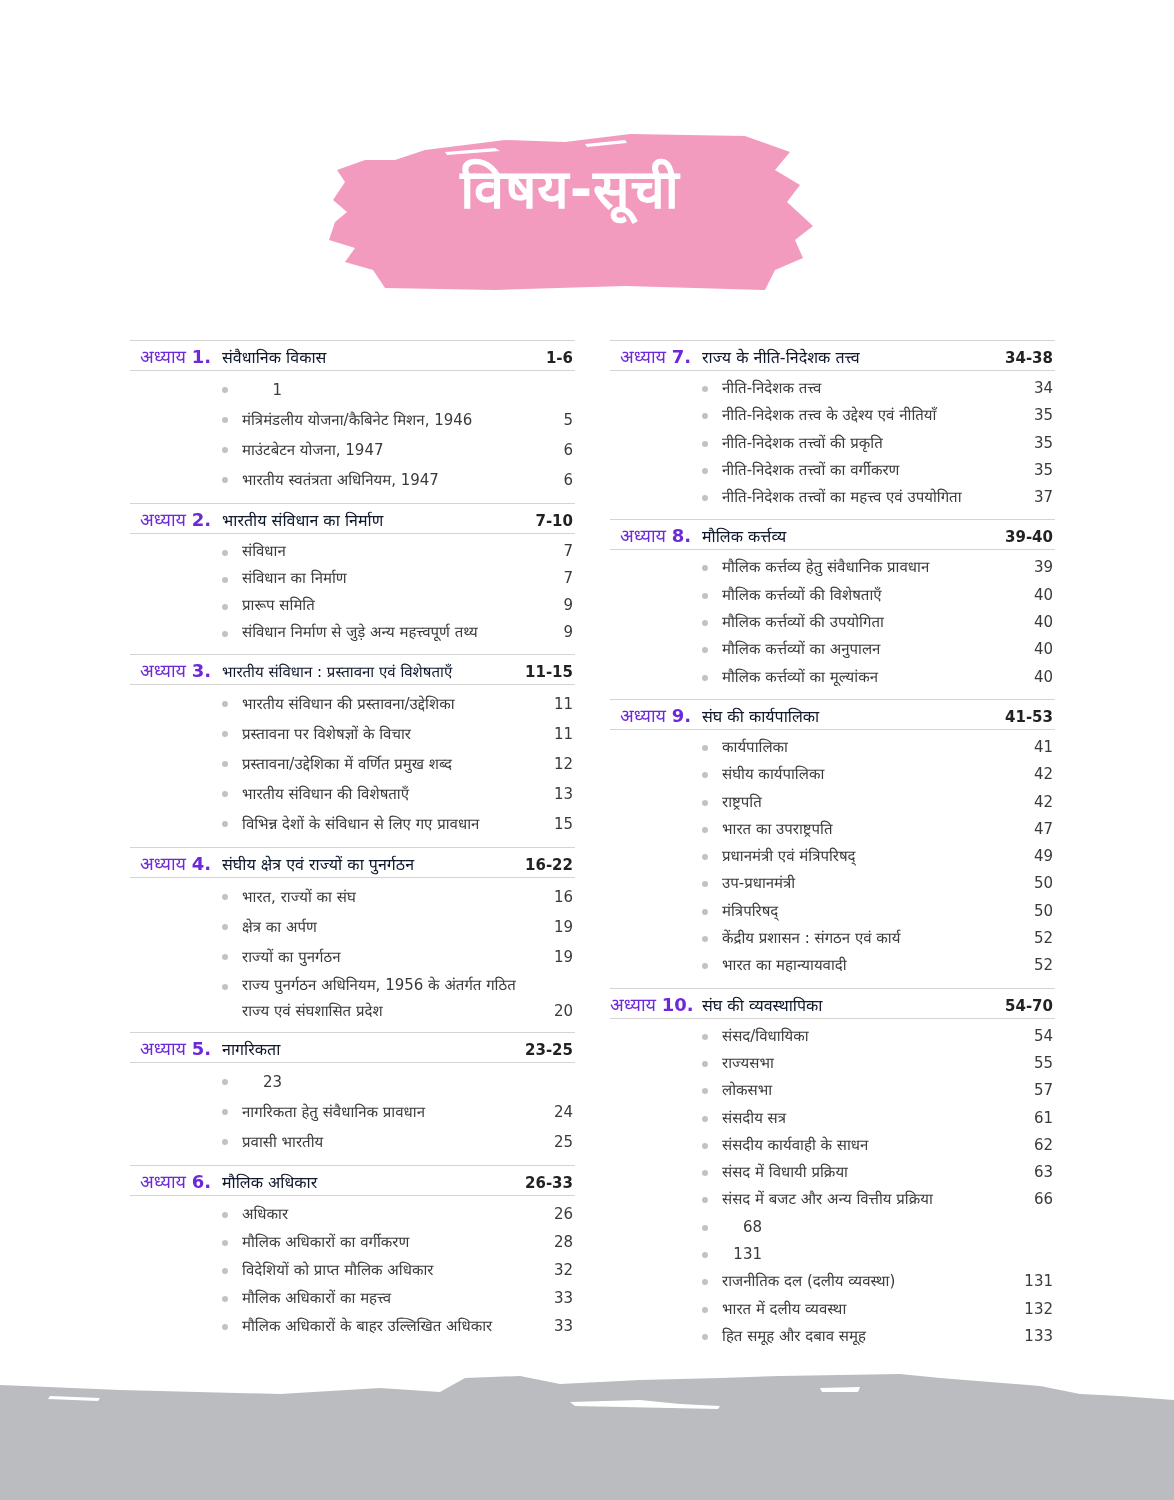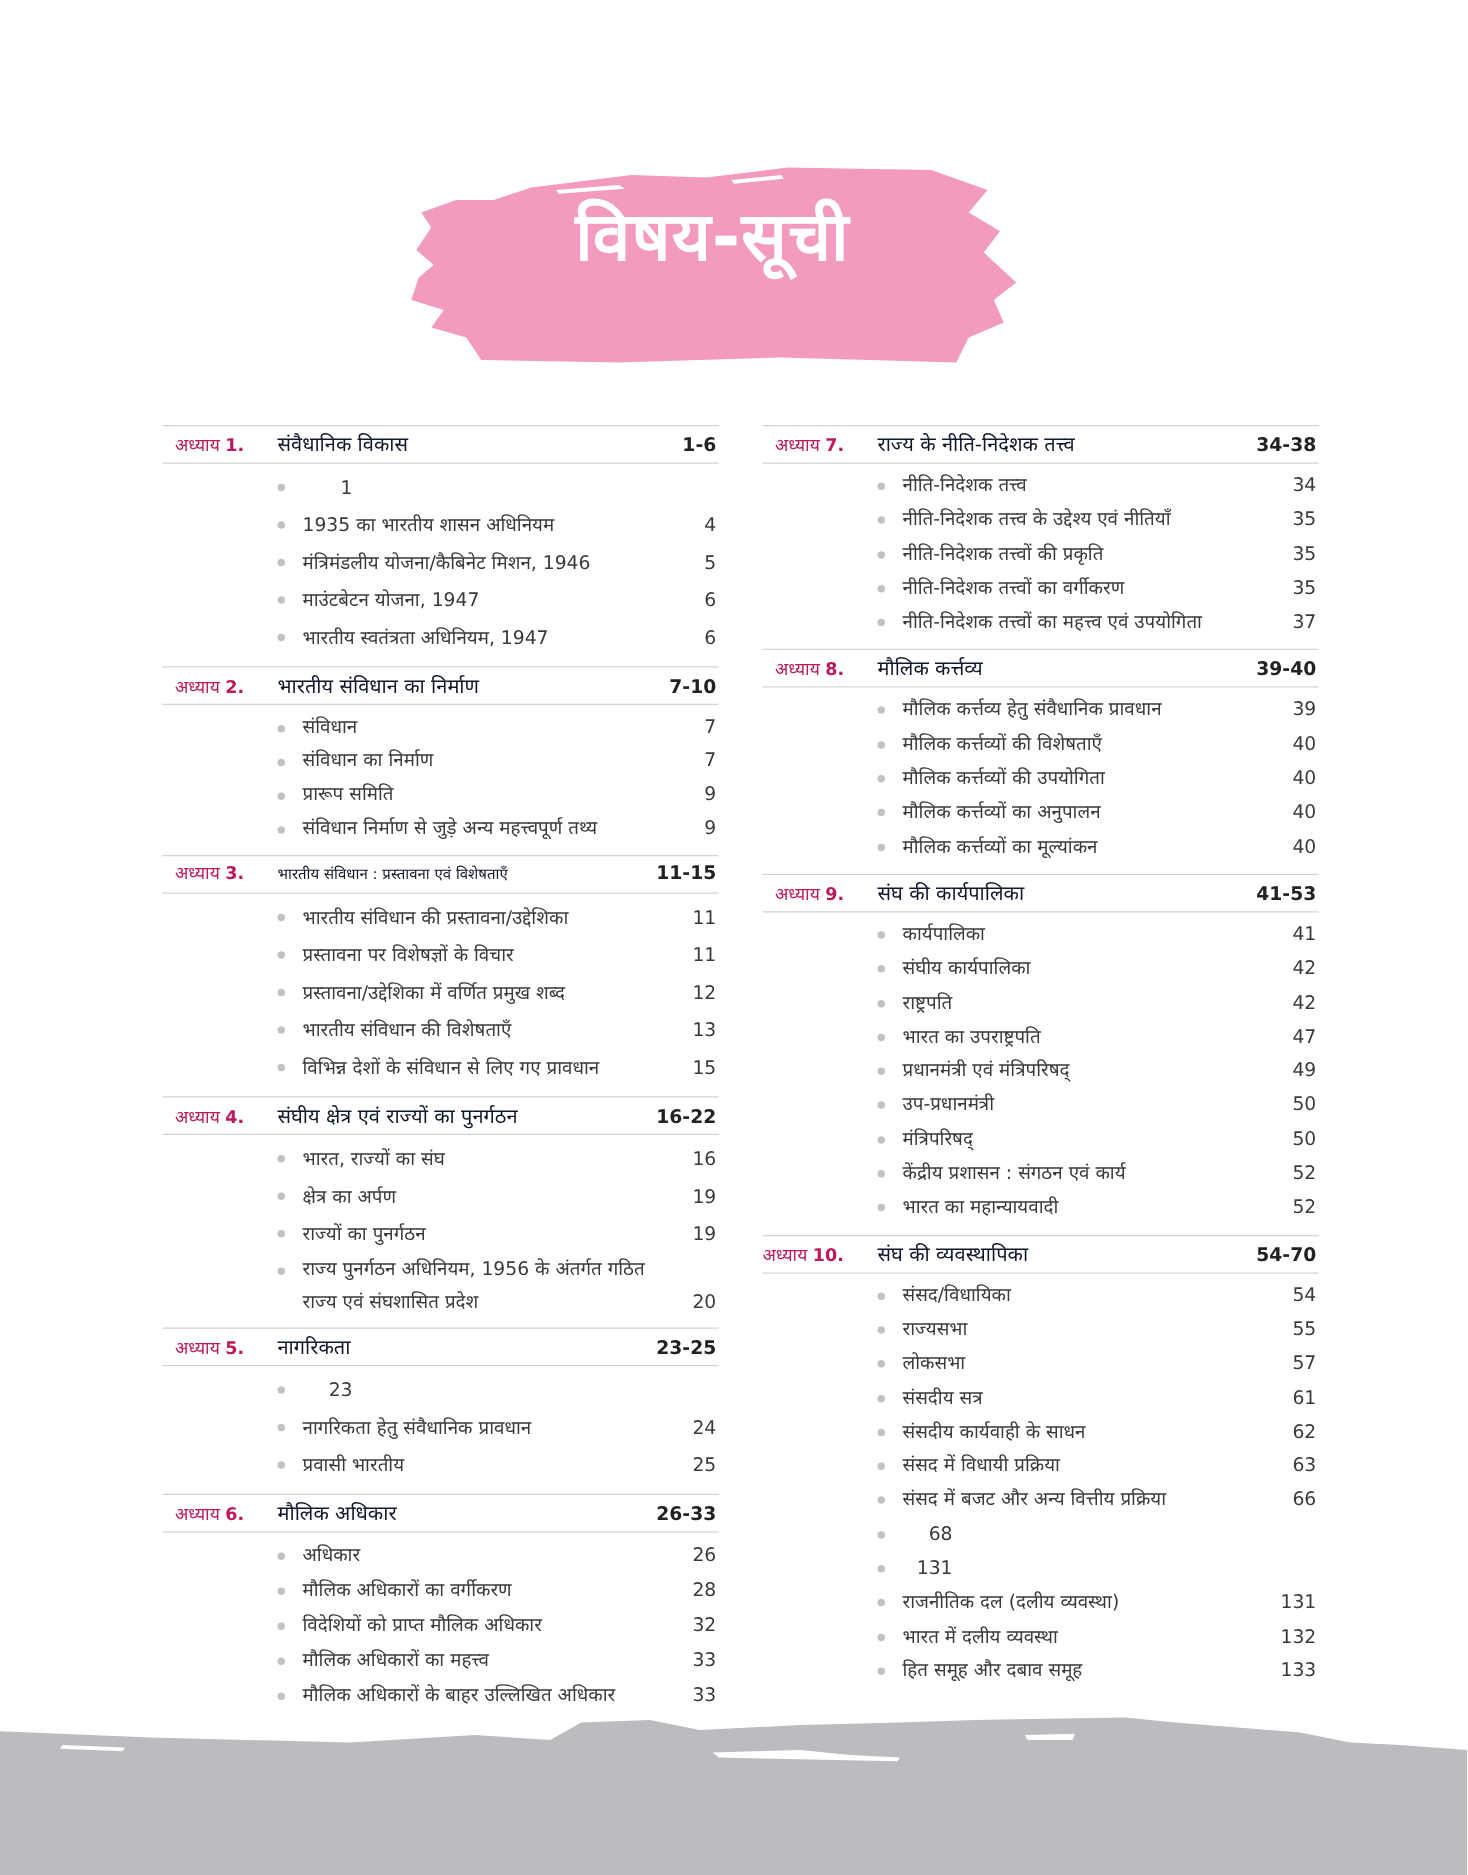--- a/index.html
+++ b/index.html
@@ -20,21 +20,21 @@
     }
     .col { position: absolute; top: 340px; width: 445px; }
     .col.left { left: 130px; }
     .col.right { left: 610px; }
     .chapter { margin-bottom: 4px; }
     .ch-head {
       display: flex; align-items: baseline;
       border-top: 1px solid #d4d4d4; border-bottom: 1px solid #d4d4d4;
       padding: 3px 0 4px 10px; height: 22px;
     }
-    .ch-label { color: #be185d; font-size: 14px; width: 82px; white-space: nowrap; }
+    .ch-label { color: #6d28d9; font-size: 18px; width: 82px; white-space: nowrap; }
     .ch-label .num { font-weight: bold; }
     .ch-title { font-size: 16px; color: #0f172a; flex: 1; white-space: nowrap; }
     .ch-range { font-weight: bold; font-size: 15px; color: #222; text-align: right; padding-right: 2px; }
     .items { padding: 4px 0 4px 92px; }
     .item { display: flex; align-items: flex-start; font-size: 15px; color: #3a3a3a; line-height: 30px; }
     .right .item { line-height: 27.3px; }
     .bullet { width: 6px; height: 6px; border-radius: 50%; background: #c2c2c2; margin: 12px 14px 0 0; flex: none; }
     .right .bullet { margin-top: 11px; }
     .item-text { flex: 1; white-space: nowrap; }
     .item-text.multi { white-space: normal; }
@@ -61,25 +61,20 @@
       <span class="ch-title">संवैधानिक विकास</span>
       <span class="ch-range">1-6</span>
     </div>
     <div class="items">
       <div class="item">
           <span class="bullet"></span>
           <span class="item-page">1</span>
         </div>
       <div class="item">
           <span class="bullet"></span>
-          <span class="item-text">1935 का भारतीय शासन अधिनियम</span>
-          <span class="item-page">4</span>
-        </div>
-      <div class="item">
-          <span class="bullet"></span>
           <span class="item-text">मंत्रिमंडलीय योजना/कैबिनेट मिशन, 1946</span>
           <span class="item-page">5</span>
         </div>
       <div class="item">
           <span class="bullet"></span>
           <span class="item-text">माउंटबेटन योजना, 1947</span>
           <span class="item-page">6</span>
         </div>
       <div class="item">
           <span class="bullet"></span>
@@ -115,21 +110,21 @@
           <span class="bullet"></span>
           <span class="item-text">संविधान निर्माण से जुड़े अन्य महत्त्वपूर्ण तथ्य</span>
           <span class="item-page">9</span>
         </div>
     </div>
   </div>
 
   <div class="chapter">
     <div class="ch-head">
       <span class="ch-label"><span>अध्याय</span> <span class="num">3.</span></span>
-      <span class="ch-title" style="font-size:12px">भारतीय संविधान : प्रस्तावना एवं विशेषताएँ</span>
+      <span class="ch-title" style="font-size:15px">भारतीय संविधान : प्रस्तावना एवं विशेषताएँ</span>
       <span class="ch-range">11-15</span>
     </div>
     <div class="items">
       <div class="item">
           <span class="bullet"></span>
           <span class="item-text">भारतीय संविधान की प्रस्तावना/उद्देशिका</span>
           <span class="item-page">11</span>
         </div>
       <div class="item">
           <span class="bullet"></span>

